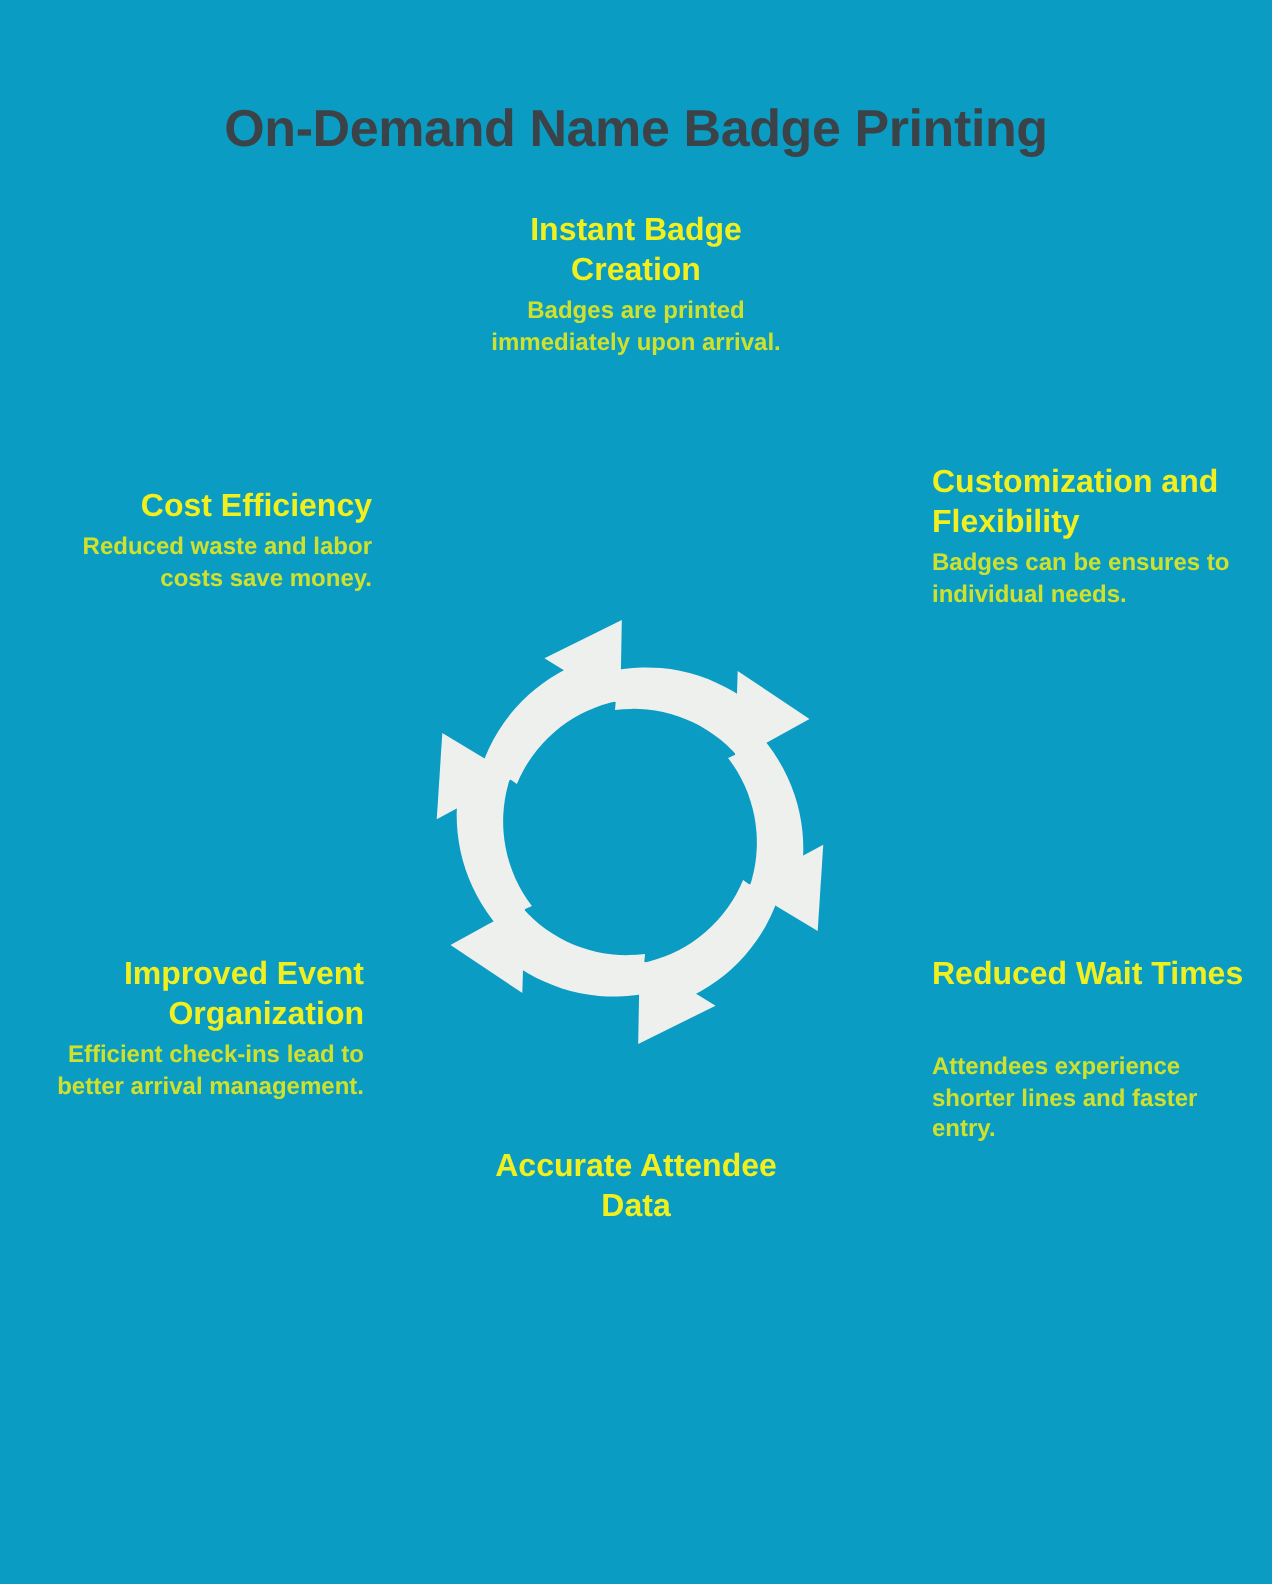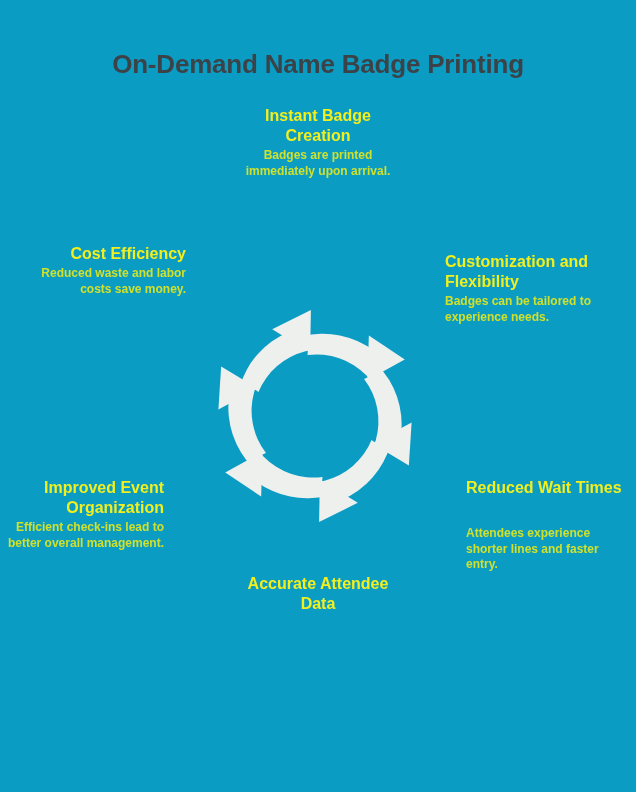--- a/index.html
+++ b/index.html
@@ -70,30 +70,30 @@
   
   .node.align-right  { text-align: right; }
   
   .node.align-left   { text-align: left; }
 
   
   #node-instant-badge-creation {
     left: 238px; top: 106px; width: 160px;
   }
   #node-customization-flexibility {
-    left: 445px; top: 232px; width: 160px; margin-top: 20px;
+    left: 466px; top: 232px; width: 160px;
   }
   #node-reduced-wait-times {
     left: 466px; top: 478px; width: 160px;
   }
   #node-accurate-attendee-data {
     left: 238px; top: 574px; width: 160px;
   }
   #node-improved-event-organization {
-    left: 4px; top: 478px; width: 160px;
+    left: 22px; top: 478px; width: 160px;
   }
   #node-cost-efficiency {
     left: 26px; top: 244px; width: 160px;
   }
 </style>
 </head>
 <body style="background: rgb(11, 156, 196);">
 
 <div id="infographic">
 
@@ -164,35 +164,35 @@
     </svg>
   </div>
 
   <div class="node align-center" id="node-instant-badge-creation">
     <p class="node-heading" style="color: rgb(242, 239, 30);">Instant Badge Creation</p>
     <p class="node-body" style="color: rgb(207, 225, 44);">Badges are printed immediately upon arrival.</p>
   </div>
 
   <div class="node align-left" id="node-customization-flexibility">
     <p class="node-heading" style="color: rgb(242, 239, 30);">Customization and Flexibility</p>
-    <p class="node-body" style="color: rgb(207, 225, 44);">Badges can be tailored to experience needs.</p>
+    <p class="node-body" style="color: rgb(207, 225, 44);">Badges can be ensures to individual needs.</p>
   </div>
 
   <div class="node align-left" id="node-reduced-wait-times">
     <p class="node-heading" style="color: rgb(242, 239, 30);">Reduced Wait Times</p>
     <p class="node-body" style="color: rgb(207, 225, 44); margin-top: 28px;">Attendees experience shorter lines and faster entry.</p>
   </div>
 
   <div class="node align-center" id="node-accurate-attendee-data">
     <p class="node-heading" style="color: rgb(242, 239, 30);">Accurate Attendee Data</p>
   </div>
 
   <div class="node align-right" id="node-improved-event-organization">
     <p class="node-heading" style="color: rgb(242, 239, 30);">Improved Event Organization</p>
-    <p class="node-body" style="color: rgb(207, 225, 44);">Efficient check-ins lead to better overall management.</p>
+    <p class="node-body" style="color: rgb(207, 225, 44);">Efficient check-ins lead to better arrival management.</p>
   </div>
 
   <div class="node align-right" id="node-cost-efficiency">
     <p class="node-heading" style="color: rgb(242, 239, 30);">Cost Efficiency</p>
     <p class="node-body" style="color: rgb(207, 225, 44);">Reduced waste and labor costs save money.</p>
   </div>
 
 </div>
 
 </body></html>

